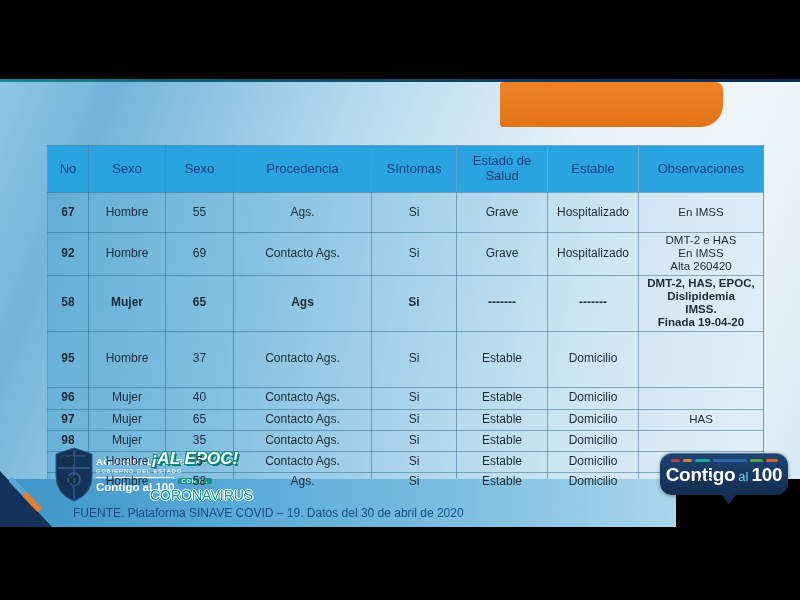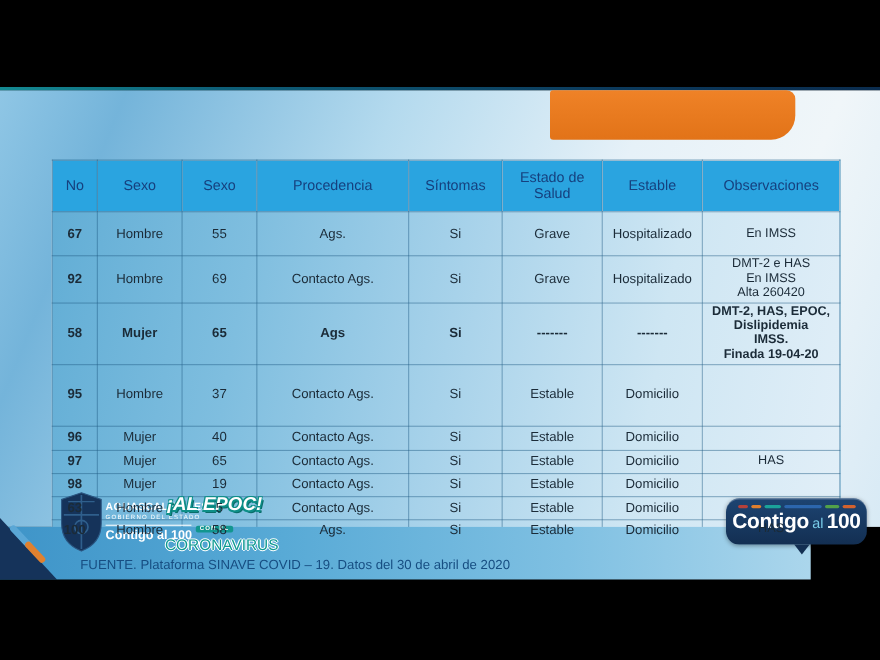--- a/index.html
+++ b/index.html
@@ -13,21 +13,21 @@
 
   
   .accent-line{position:absolute;left:0;top:79px;width:800px;height:3px;z-index:2;
     background:linear-gradient(to right,#148a92 0%,#0e5f78 25%,#0c3a5c 70%,#0a2c4e 100%);}
 
   
   .content-bg{position:absolute;left:0;top:82px;width:800px;height:397px;z-index:0;
     background:linear-gradient(112deg,#8fc6e5 0%,#74b4da 12%,#b4daee 38%,#e6f1f8 62%,#f0f6f9 80%,#d8eaf5 100%);}
 
   
-  .bottom-strip{position:absolute;left:0;top:479px;width:737px;height:48px;z-index:1;
+  .bottom-strip{position:absolute;left:0;top:479px;width:676px;height:48px;z-index:1;
     background:linear-gradient(to right,#3e94c8 0%,#58aad6 35%,#7fc0e2 70%,#abd6ec 100%);}
   .fuente{position:absolute;left:73px;top:27px;font-size:12px;color:#174e82;}
 
   
   .banner-orange{position:absolute;left:500px;top:82px;width:223px;height:45px;z-index:2;
     background:linear-gradient(#ef8227,#e27318);border-radius:3px 8px 22px 3px;}
   .banner-teal{position:absolute;left:15px;top:82px;width:505px;height:62px;z-index:3;
     background:linear-gradient(#1aaba3,#0f9a94);border-radius:8px 14px 30px 26px;}
   .title{padding-left:122px;line-height:60px;font-size:27px;font-weight:800;
     letter-spacing:.5px;color:#1b2e6d;}
@@ -198,21 +198,21 @@
             <td class="col-edad"><span class="cell-text">65</span></td>
             <td class="col-procedencia"><span class="cell-text">Contacto Ags.</span></td>
             <td class="col-sintomas"><span class="cell-text">Si</span></td>
             <td class="col-estado"><span class="cell-text">Estable</span></td>
             <td class="col-estancia"><span class="cell-text">Domicilio</span></td>
             <td class="col-observaciones"><span class="cell-text">HAS</span></td>
           </tr>
           <tr>
             <td class="col-no"><span class="cell-text">98</span></td>
             <td class="col-sexo"><span class="cell-text">Mujer</span></td>
-            <td class="col-edad"><span class="cell-text">19</span></td>
+            <td class="col-edad"><span class="cell-text">35</span></td>
             <td class="col-procedencia"><span class="cell-text">Contacto Ags.</span></td>
             <td class="col-sintomas"><span class="cell-text">Si</span></td>
             <td class="col-estado"><span class="cell-text">Estable</span></td>
             <td class="col-estancia"><span class="cell-text">Domicilio</span></td>
             <td class="col-observaciones"><span class="cell-text"></span></td>
           </tr>
           <tr>
             <td class="col-no"><span class="cell-text">63</span></td>
             <td class="col-sexo"><span class="cell-text">Hombre</span></td>
             <td class="col-edad"><span class="cell-text">5</span></td>

